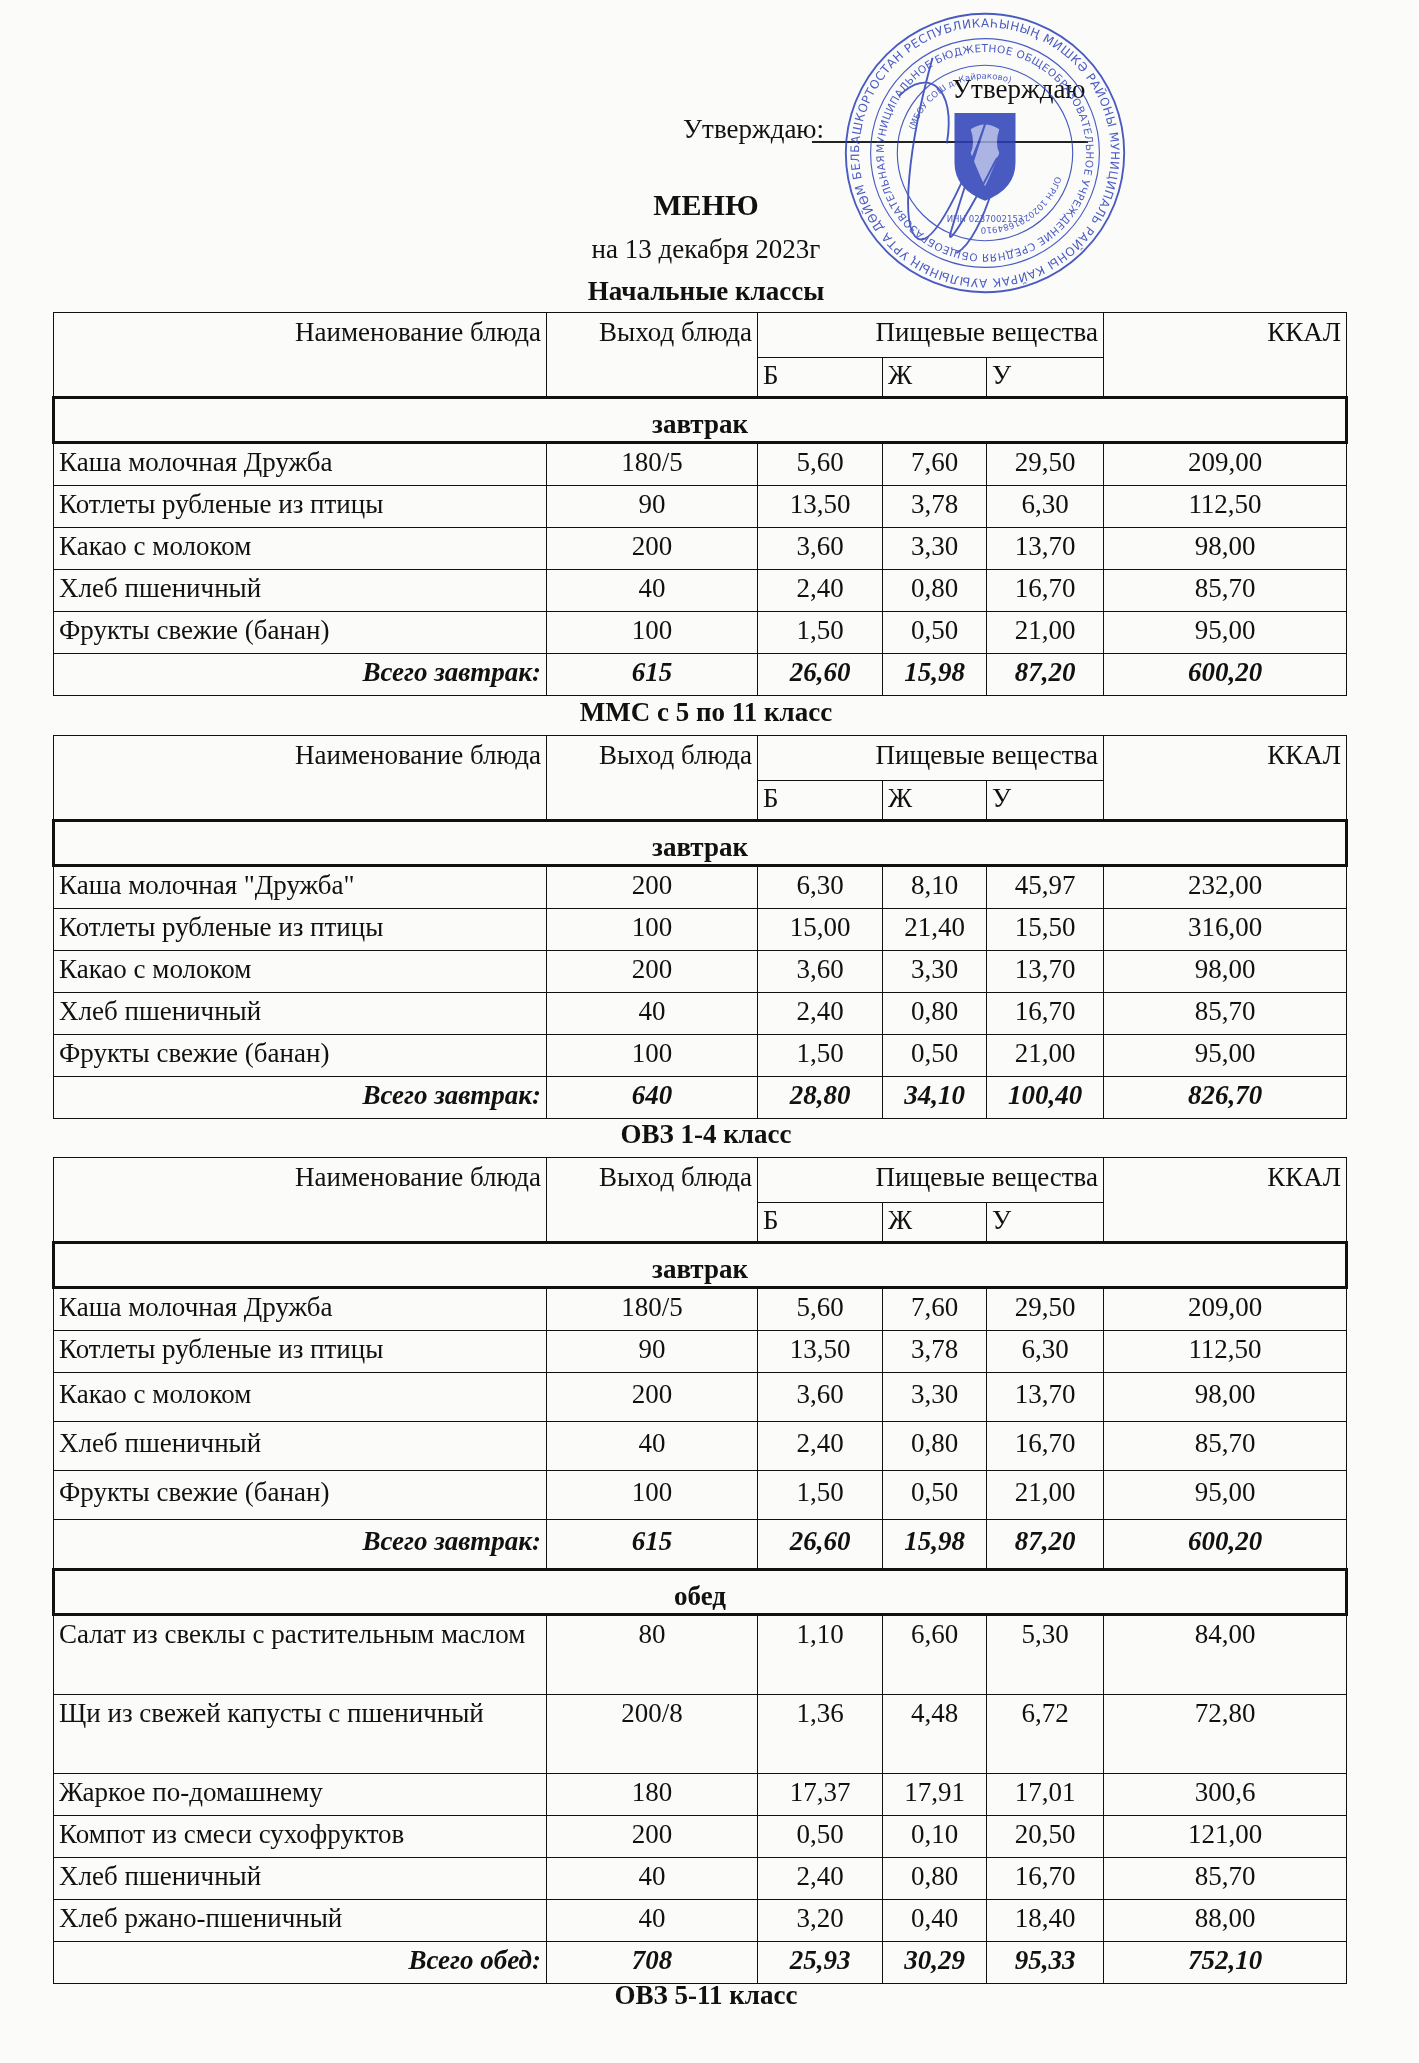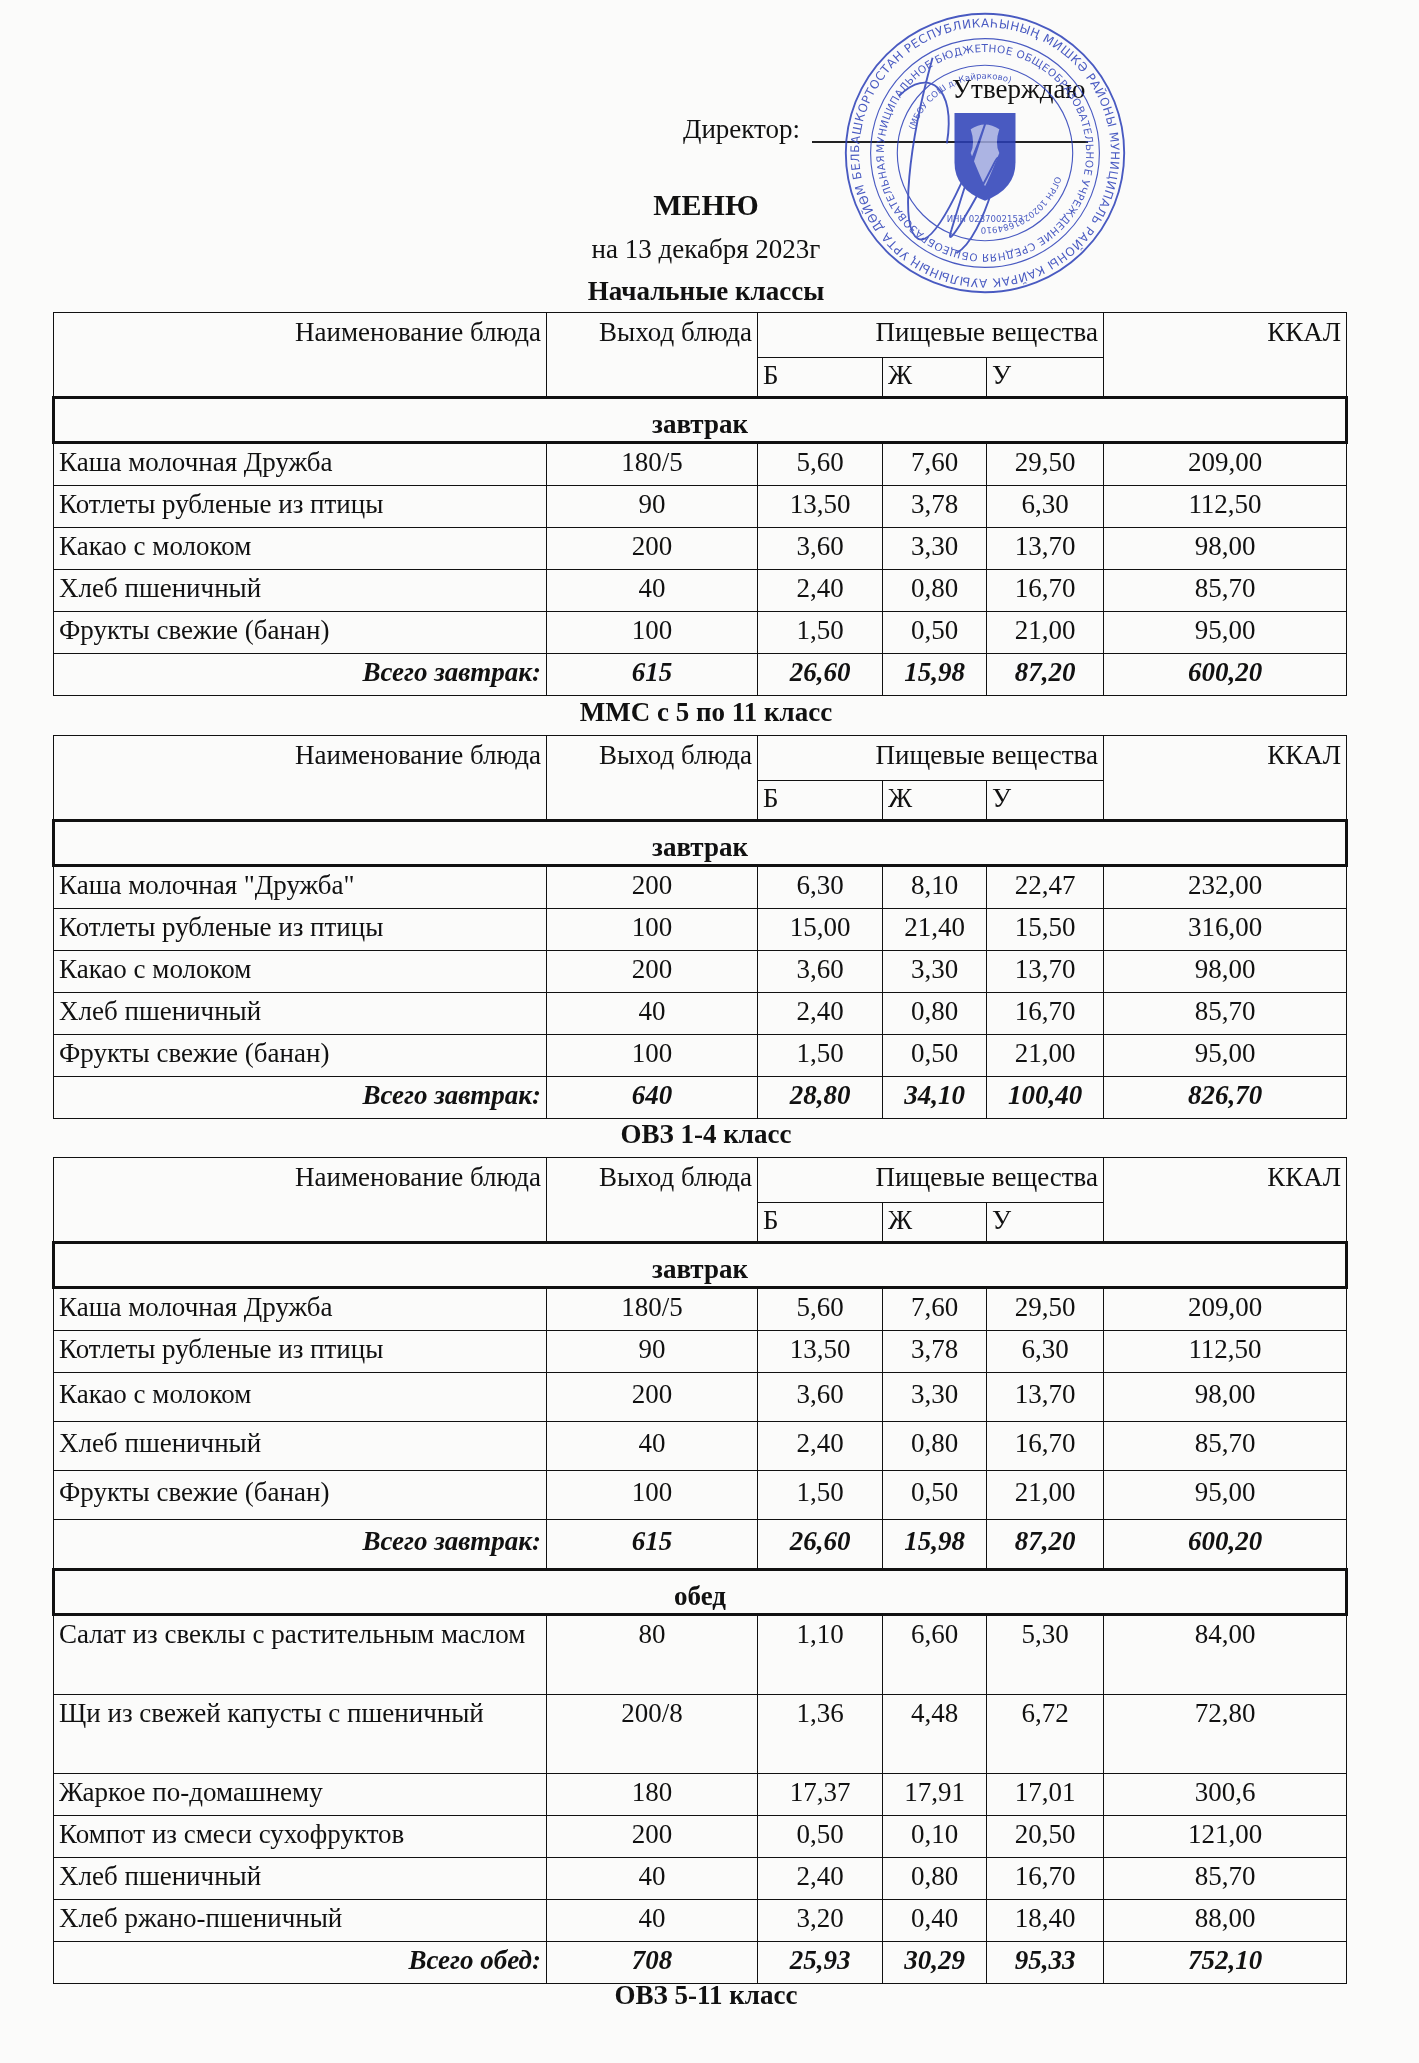--- a/index.html
+++ b/index.html
@@ -56,21 +56,21 @@
 
   .stamp {
     left: 842px; top: 10px; width: 286px; height: 286px;
     pointer-events: none; opacity: 0.85;
   }
 </style>
 </head>
 <body>
 
 <div class="abs approve">Утверждаю</div>
-<div class="abs director">Директор:</div>
+<div class="abs director">Утверждаю:</div>
 <div class="abs sig-line"></div>
 <div class="abs center-text menu-title">МЕНЮ</div>
 <div class="abs center-text menu-date">на 13 декабря 2023г</div>
 
 <div class="abs center-text section-heading" style="top:276px">Начальные классы</div>
 <table class="menu" style="top:312px">
   <colgroup>
       <col class="c-name">
       <col class="c-out">
       <col class="c-b">
@@ -167,21 +167,21 @@
         <td>У</td>
       </tr>
       <tr class="sect">
         <td colspan="6">завтрак</td>
       </tr>
       <tr class="row">
         <td>Каша молочная "Дружба"</td>
         <td class="num">200</td>
         <td class="num">6,30</td>
         <td class="num">8,10</td>
-        <td class="num">22,47</td>
+        <td class="num">45,97</td>
         <td class="num">232,00</td>
       </tr>
       <tr class="row">
         <td>Котлеты  рубленые из птицы</td>
         <td class="num">100</td>
         <td class="num">15,00</td>
         <td class="num">21,40</td>
         <td class="num">15,50</td>
         <td class="num">316,00</td>
       </tr>

